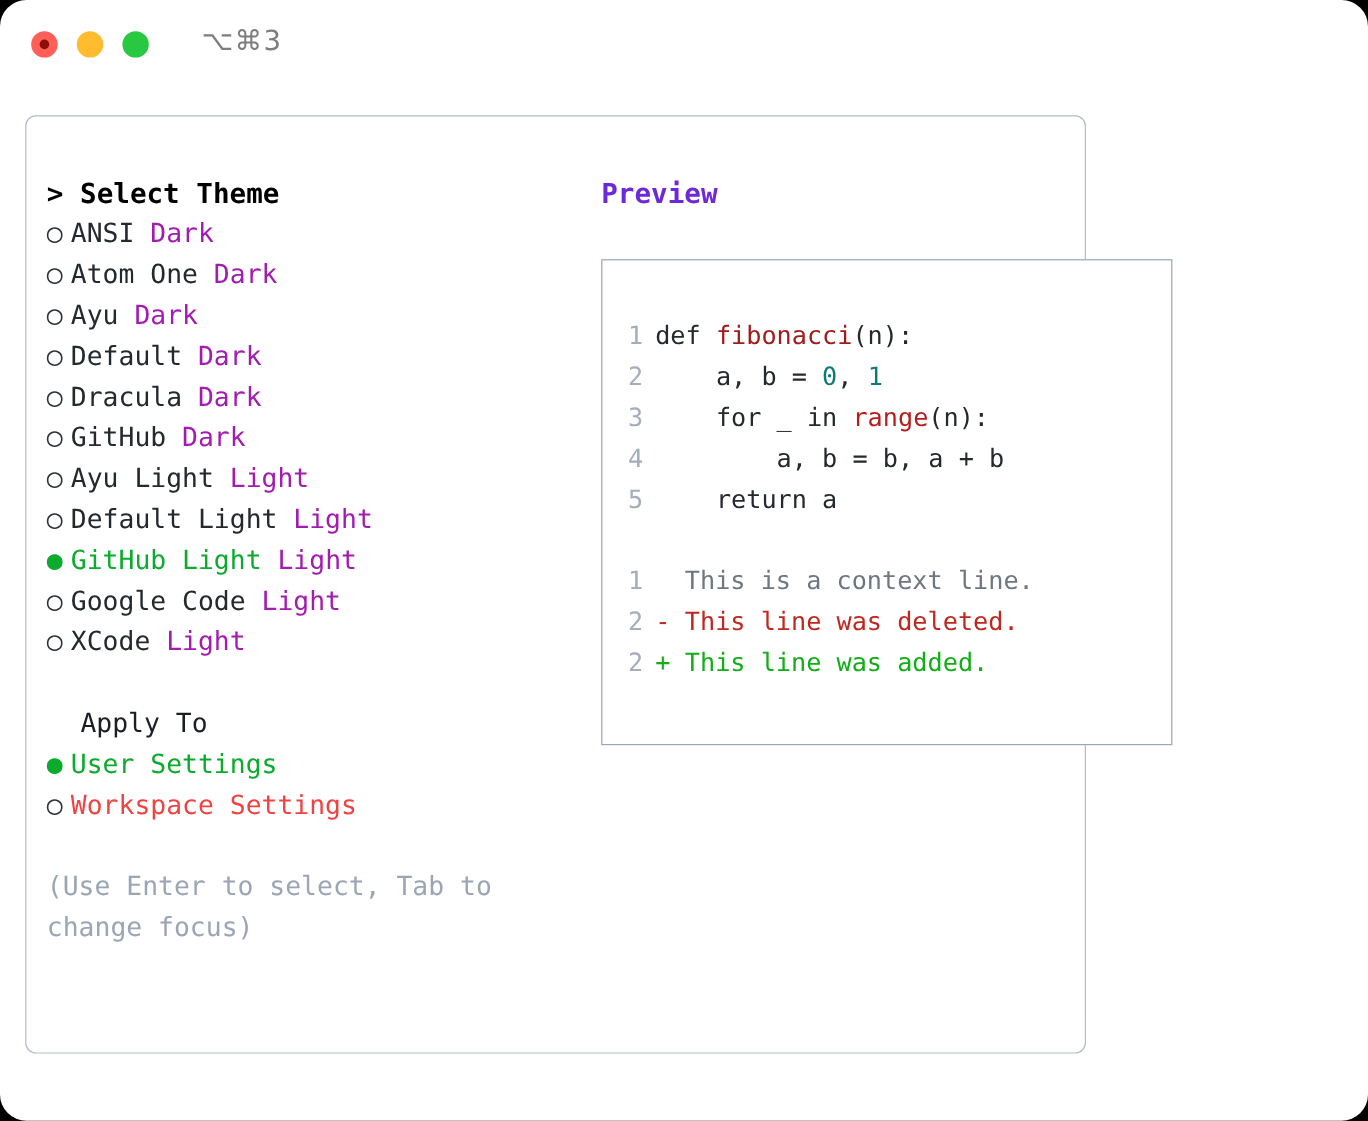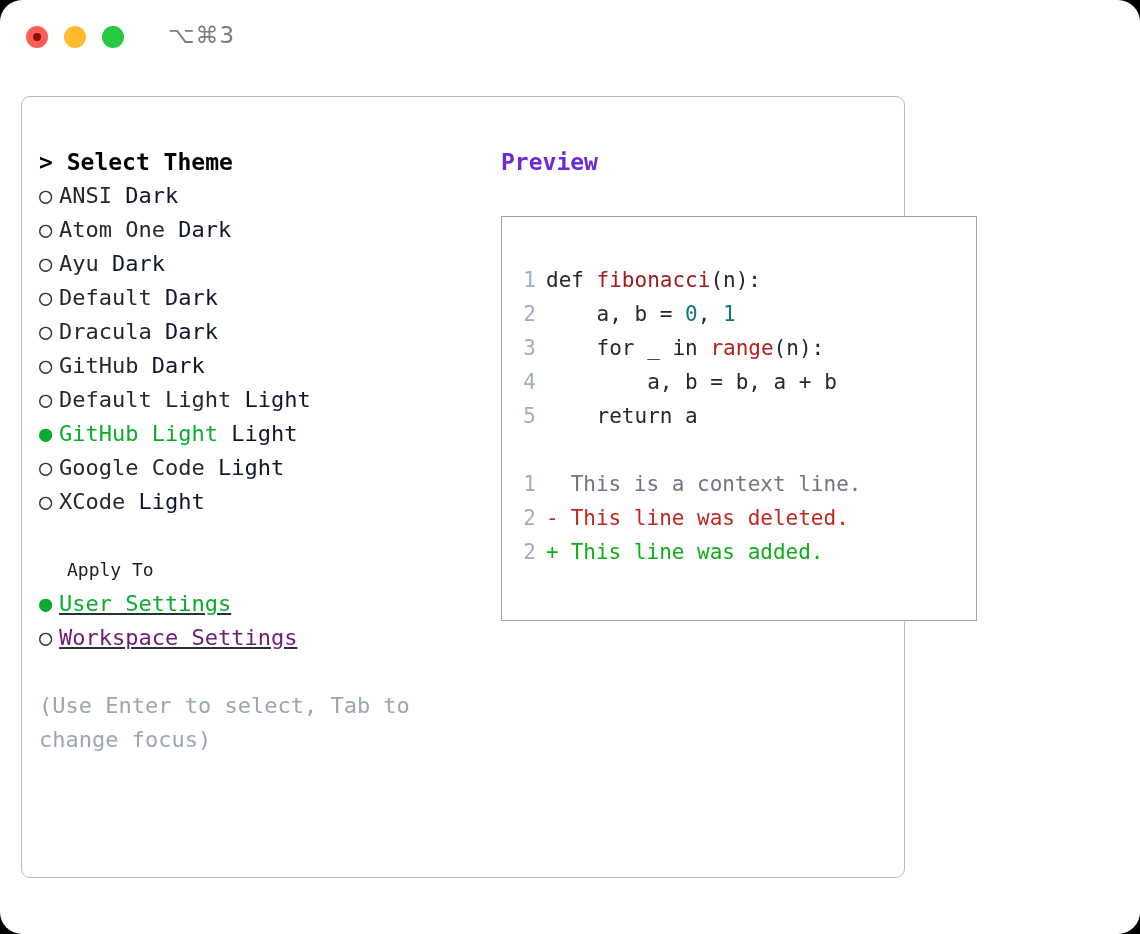--- a/index.html
+++ b/index.html
@@ -107,41 +107,40 @@
   }
   .bullet {
     display: inline-block;
     width: 20px;
     color: #2c3137;
   }
   .theme-row.selected .bullet,
   .theme-row.selected .theme-name { color: #0cab2e; }
   .theme-row.selected { font-weight: normal; }
   .theme-name { color: #24292e; }
-  .theme-cat { color: #0f172a; text-align: center; }
+  .theme-cat { color: #a21caf; text-align: center; }
 
   #apply-to-header {
-    font-size: 18px;
+    font-size: 22px;
     line-height: 34px;
     font-weight: normal;
     color: #1b1f23;
     white-space: pre;
     margin-top: 34px;
     padding-left: 28px;
   }
   .apply-row {
     font-size: 22px;
     line-height: 34px;
     white-space: pre;
     color: #2c3137;
-    text-decoration: underline;
   }
   .apply-row.selected .bullet,
   .apply-row.selected .apply-label { color: #0cab2e; }
-  .apply-label { color: #701a75; }
+  .apply-label { color: #ef4444; }
 
   #hint {
     margin-top: 34px;
     font-size: 22px;
     line-height: 34px;
     color: #9aa5b5;
     width: 408px;
     white-space: pre-wrap;
     word-break: normal;
   }
@@ -208,20 +207,21 @@
 
     <div id="left-col">
       <div class="hdr" id="select-theme-header">&gt; Select Theme</div>
       <div id="theme-list">
           <div class="theme-row"><span class="bullet">○</span><span class="theme-name">ANSI</span> <span class="theme-cat">Dark</span></div>
           <div class="theme-row"><span class="bullet">○</span><span class="theme-name">Atom One</span> <span class="theme-cat">Dark</span></div>
           <div class="theme-row"><span class="bullet">○</span><span class="theme-name">Ayu</span> <span class="theme-cat">Dark</span></div>
           <div class="theme-row"><span class="bullet">○</span><span class="theme-name">Default</span> <span class="theme-cat">Dark</span></div>
           <div class="theme-row"><span class="bullet">○</span><span class="theme-name">Dracula</span> <span class="theme-cat">Dark</span></div>
           <div class="theme-row"><span class="bullet">○</span><span class="theme-name">GitHub</span> <span class="theme-cat">Dark</span></div>
+          <div class="theme-row"><span class="bullet">○</span><span class="theme-name">Ayu Light</span> <span class="theme-cat">Light</span></div>
           <div class="theme-row"><span class="bullet">○</span><span class="theme-name">Default Light</span> <span class="theme-cat">Light</span></div>
           <div class="theme-row selected"><span class="bullet">●</span><span class="theme-name">GitHub Light</span> <span class="theme-cat">Light</span></div>
           <div class="theme-row"><span class="bullet">○</span><span class="theme-name">Google Code</span> <span class="theme-cat">Light</span></div>
           <div class="theme-row"><span class="bullet">○</span><span class="theme-name">XCode</span> <span class="theme-cat">Light</span></div>
         </div>
 
       <div id="apply-to-header">Apply To</div>
       <div id="apply-list">
           <div class="apply-row selected"><span class="bullet">●</span><span class="apply-label">User Settings</span></div>
           <div class="apply-row"><span class="bullet">○</span><span class="apply-label">Workspace Settings</span></div>

